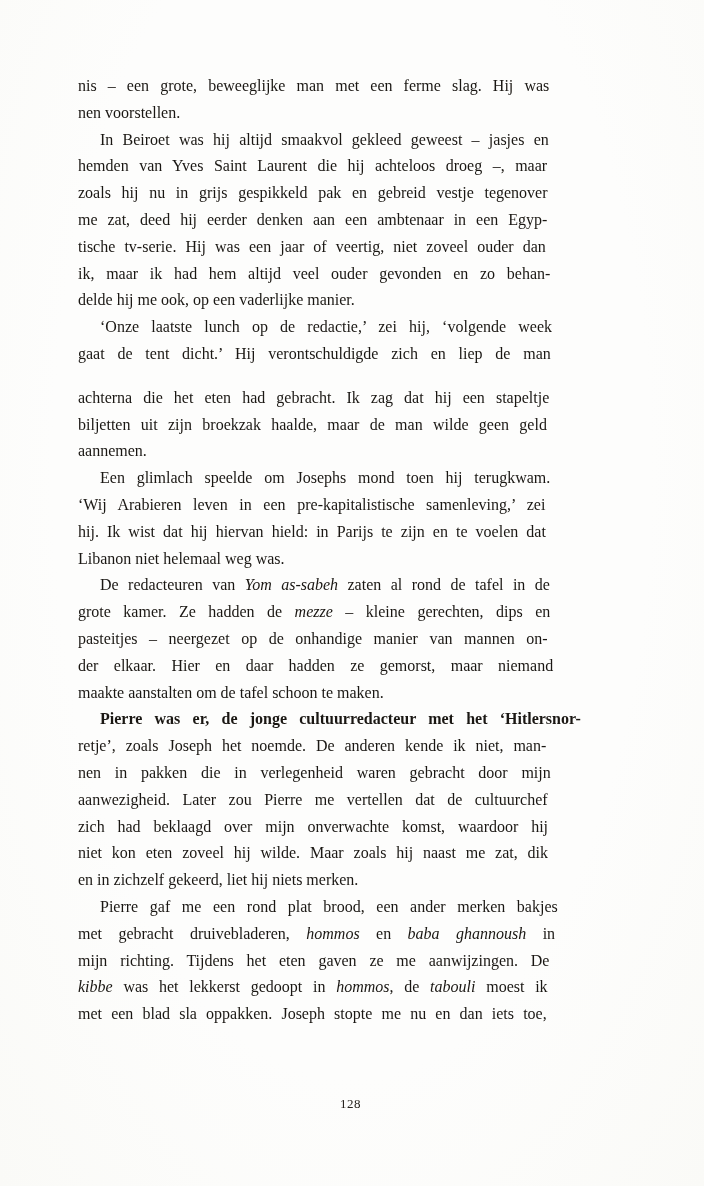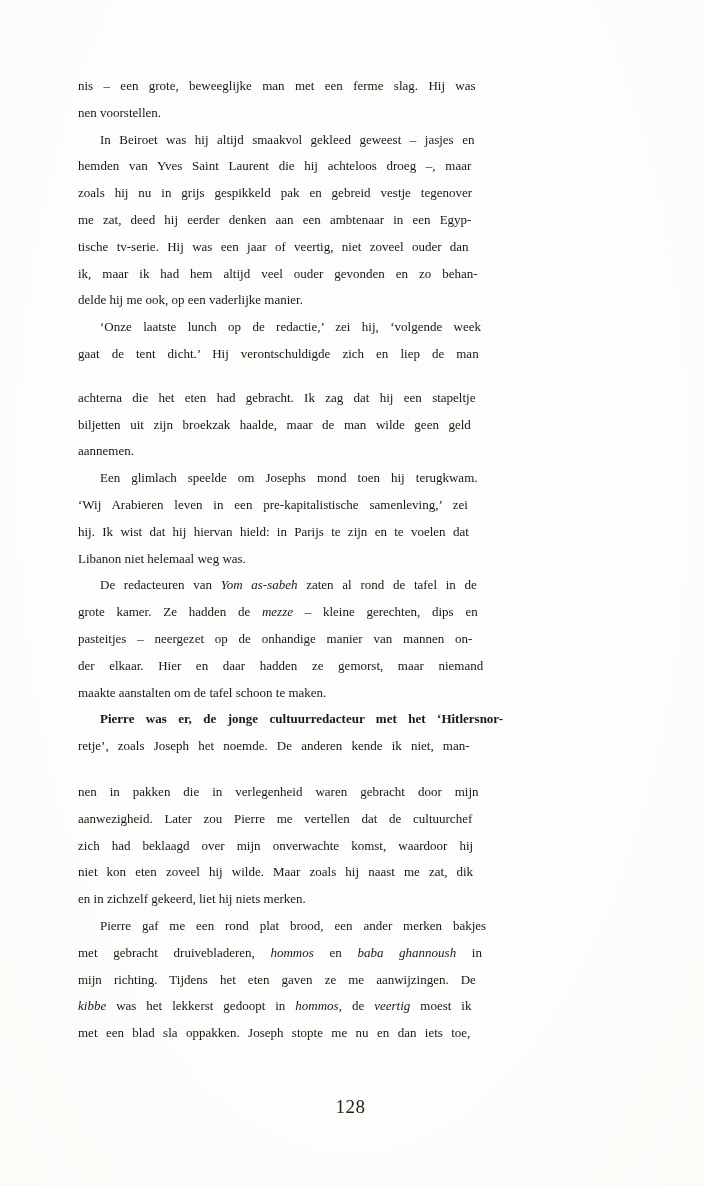--- a/index.html
+++ b/index.html
@@ -18,42 +18,42 @@
     width: 704px;
     height: 1186px;
     overflow: hidden;
     background: radial-gradient(ellipse at 50% 40%, #fdfdfc 60%, #fafaf7 100%);
   }
   .text-block {
     position: absolute;
     left: 78px;
     top: 73px;
     width: 545px;
-    font-size: 13px;
+    font-size: 16px;
     line-height: 26.8px;
   }
   .line {
     height: 26.8px;
   }
   .line .content {
     white-space: nowrap;
   }
   .line.indent {
     padding-left: 22px;
   }
   .line i {
     font-style: italic;
   }
   .page-number {
     position: absolute;
     left: 78px;
     width: 545px;
     top: 1096px;
     text-align: center;
-    font-size: 19px;
+    font-size: 13px;
     letter-spacing: 0.5px;
     color: #25201b;
   }
 </style>
 </head>
 <body>
 
 <div class="page">
   <div class="text-block">
       <div class="line" style="word-spacing: 7.1px;"><span class="content"><span>nis – een grote, beweeglijke man met een ferme slag. Hij was</span></span></div>
@@ -74,25 +74,25 @@
       <div class="line" style="word-spacing: 7.63px;"><span class="content"><span>‘Wij Arabieren leven in een pre-kapitalistische samenleving,’ zei</span></span></div>
       <div class="line" style="word-spacing: 4.06px;"><span class="content"><span>hij. Ik wist dat hij hiervan hield: in Parijs te zijn en te voelen dat</span></span></div>
       <div class="line para-end"><span class="content"><span>Libanon niet helemaal weg was.</span></span></div>
       <div class="line indent" style="word-spacing: 5.45px;"><span class="content"><span>De redacteuren van </span><i>Yom as-sabeh</i><span> zaten al rond de tafel in de</span></span></div>
       <div class="line" style="word-spacing: 8.49px;"><span class="content"><span>grote kamer. Ze hadden de </span><i>mezze</i><span> – kleine gerechten, dips en</span></span></div>
       <div class="line" style="word-spacing: 7.54px;"><span class="content"><span>pasteitjes – neergezet op de onhandige manier van mannen on-</span></span></div>
       <div class="line" style="word-spacing: 11.38px;"><span class="content"><span>der elkaar. Hier en daar hadden ze gemorst, maar niemand</span></span></div>
       <div class="line para-end"><span class="content"><span>maakte aanstalten om de tafel schoon te maken.</span></span></div>
       <div class="line indent" style="word-spacing: 8.21px; font-weight: bold;"><span class="content"><span>Pierre was er, de jonge cultuurredacteur met het ‘Hitlersnor-</span></span></div>
       <div class="line" style="word-spacing: 5.91px;"><span class="content"><span>retje’, zoals Joseph het noemde. De anderen kende ik niet, man-</span></span></div>
-      <div class="line" style="word-spacing: 9.73px; margin-top: 19px;"><span class="content"><span>nen in pakken die in verlegenheid waren gebracht door mijn</span></span></div>
+      <div class="line" style="word-spacing: 9.73px;"><span class="content"><span>nen in pakken die in verlegenheid waren gebracht door mijn</span></span></div>
       <div class="line" style="word-spacing: 8.45px;"><span class="content"><span>aanwezigheid. Later zou Pierre me vertellen dat de cultuurchef</span></span></div>
       <div class="line" style="word-spacing: 8.83px;"><span class="content"><span>zich had beklaagd over mijn onverwachte komst, waardoor hij</span></span></div>
       <div class="line" style="word-spacing: 5.85px;"><span class="content"><span>niet kon eten zoveel hij wilde. Maar zoals hij naast me zat, dik</span></span></div>
       <div class="line para-end"><span class="content"><span>en in zichzelf gekeerd, liet hij niets merken.</span></span></div>
       <div class="line indent" style="word-spacing: 7.61px;"><span class="content"><span>Pierre gaf me een rond plat brood, een ander merken bakjes</span></span></div>
       <div class="line" style="word-spacing: 12.42px;"><span class="content"><span>met gebracht druivebladeren, </span><i>hommos</i><span> en </span><i>baba ghannoush</i><span> in</span></span></div>
       <div class="line" style="word-spacing: 8.79px;"><span class="content"><span>mijn richting. Tijdens het eten gaven ze me aanwijzingen. De</span></span></div>
-      <div class="line" style="word-spacing: 6.74px;"><span class="content"><i>kibbe</i><span> was het lekkerst gedoopt in </span><i>hommos</i><span>, de </span><i>veertig</i><span> moest ik</span></span></div>
+      <div class="line" style="word-spacing: 6.74px;"><span class="content"><i>kibbe</i><span> was het lekkerst gedoopt in </span><i>hommos</i><span>, de </span><i>tabouli</i><span> moest ik</span></span></div>
       <div class="line" style="word-spacing: 5.14px;"><span class="content"><span>met een blad sla oppakken. Joseph stopte me nu en dan iets toe,</span></span></div>
     </div>
   <div class="page-number">128</div>
 </div>
 
 </body></html>

